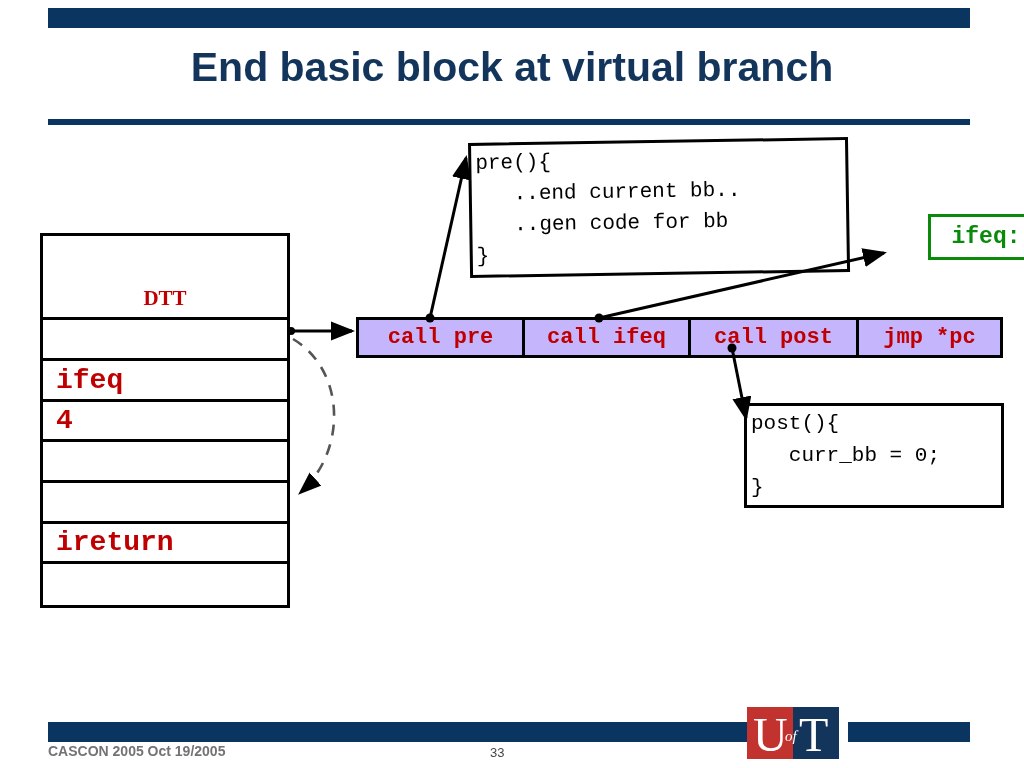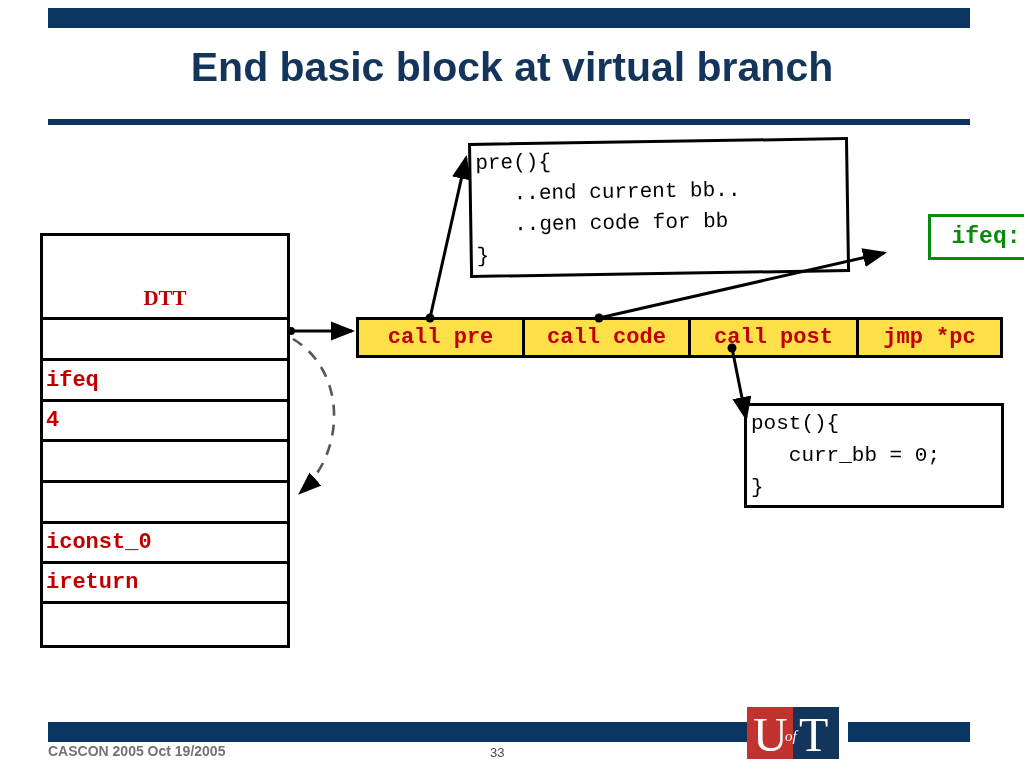--- a/index.html
+++ b/index.html
@@ -52,24 +52,24 @@
     border-bottom-width: 3px;
     box-sizing: border-box;
     background: #fff;
   }
   .dtt-row {
     height: 40px;
     border-bottom: 3px solid #000;
     box-sizing: border-box;
     display: flex;
     align-items: center;
-    padding-left: 3px;
+    padding-left: 13px;
     color: #c00000;
     font-family: "Liberation Mono", monospace;
-    font-size: 22px;
+    font-size: 28px;
     font-weight: bold;
   }
   .dtt-row:last-child { border-bottom: none; }
   .dtt-row.header {
     justify-content: center;
     padding-left: 0;
     font-family: "Liberation Serif", serif;
     font-size: 21px;
     font-weight: bold;
     color: #c00000;
@@ -133,21 +133,21 @@
     margin-left: 40px;
   }
 
   
   .call-strip {
     position: absolute;
     left: 356px; top: 317px;
     height: 41px;
     border: 3px solid #000;
     box-sizing: border-box;
-    background: #fde047;
+    background: #c4b5fd;
     display: flex;
   }
   .call-cell {
     display: flex;
     align-items: center;
     justify-content: center;
     border-right: 3px solid #000;
     box-sizing: border-box;
     color: #c00000;
     font-family: "Liberation Mono", monospace;
@@ -215,37 +215,36 @@
 
 <div class="slide-title">End basic block at virtual branch</div>
 
 <div class="dtt-table">
   <div class="dtt-row header">DTT</div>
   <div class="dtt-row tall"></div>
   <div class="dtt-row tall">ifeq</div>
   <div class="dtt-row">4</div>
   <div class="dtt-row tall"></div>
   <div class="dtt-row tall"></div>
-  <div class="dtt-row">iconst_0</div>
   <div class="dtt-row">ireturn</div>
   <div class="dtt-row tall"></div>
 </div>
 
 <div class="pre-box">
   <div class="code">pre(){
    ..end current bb..
    ..gen code for bb
 }</div>
 </div>
 
 <div class="ifeq-box">ifeq:</div>
 
 <div class="call-strip">
   <div class="call-cell cw0">call pre</div>
-  <div class="call-cell cw1">call code</div>
+  <div class="call-cell cw1">call ifeq</div>
   <div class="call-cell cw2">call post</div>
   <div class="call-cell cw3">jmp *pc</div>
 </div>
 
 <div class="post-box">
   <div class="code">post(){
    curr_bb = 0;
 }</div>
 </div>
 

